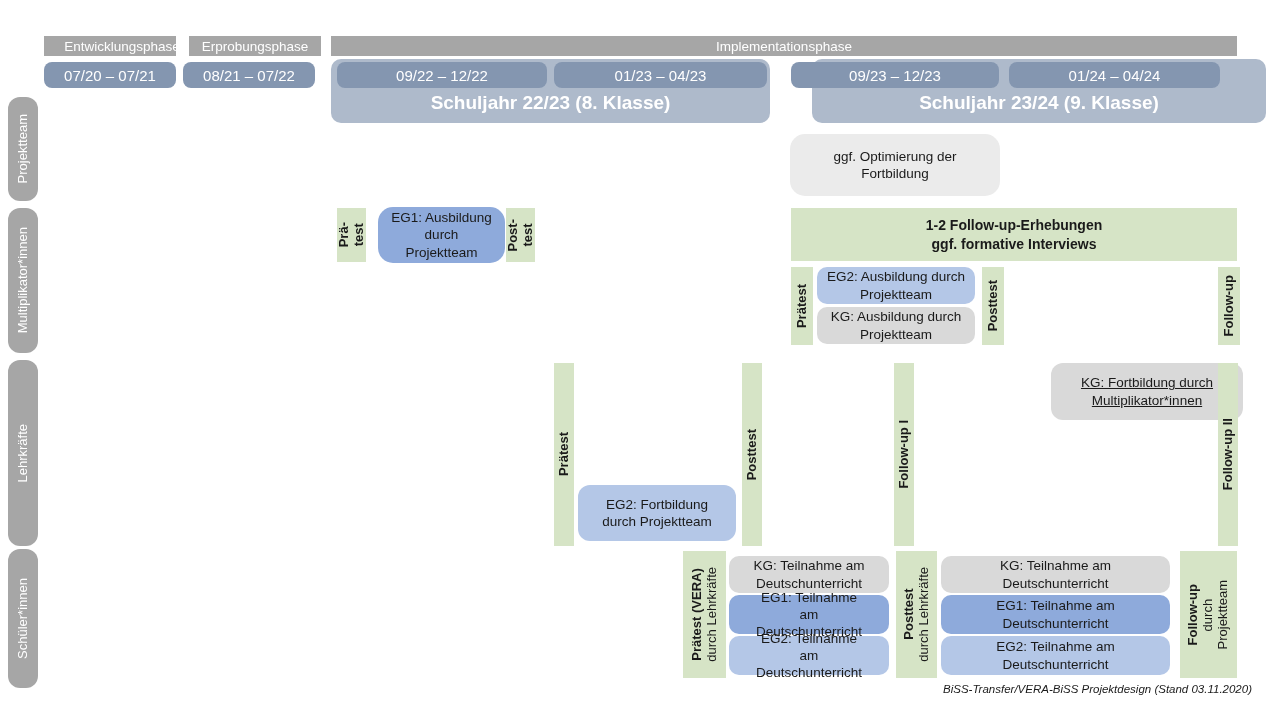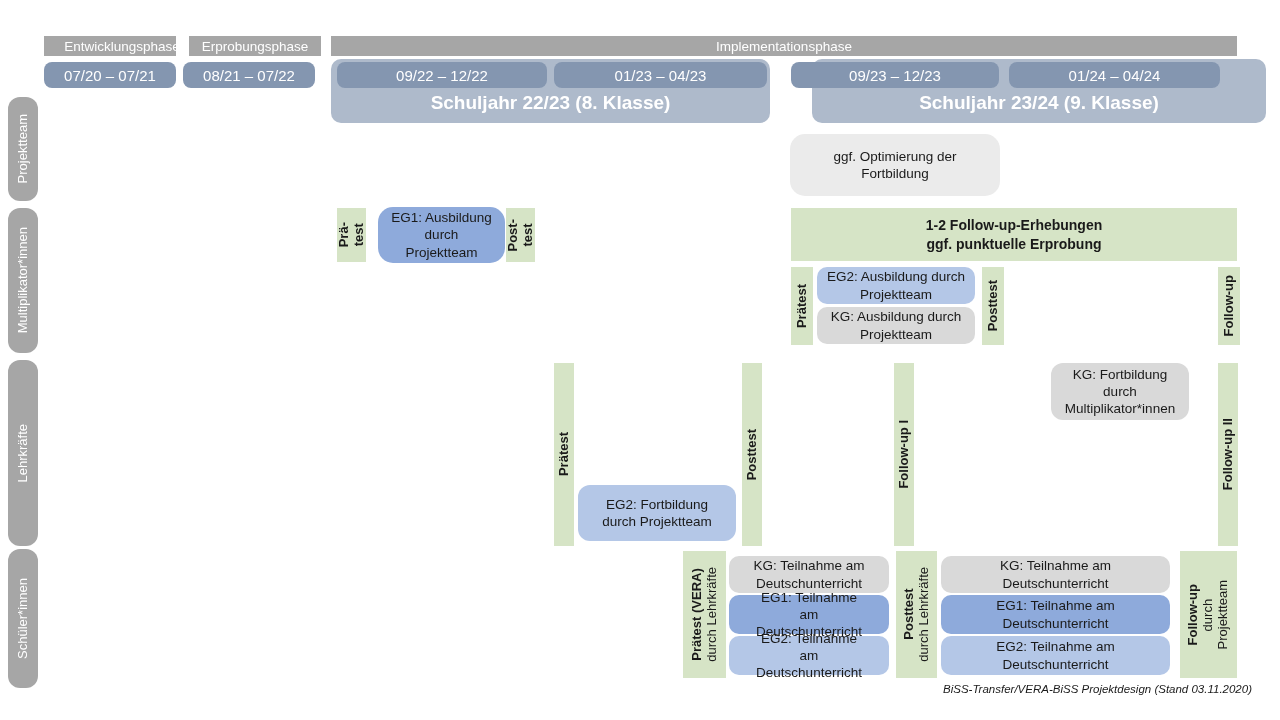--- a/index.html
+++ b/index.html
@@ -117,21 +117,21 @@
   </div>
   <div class="abs vbar" style="left:506px;top:208px;width:29px;height:54px;">
     <div class="vtext">
       <span>Post-</span>
       <span>test</span>
     </div>
   </div>
 
   <div class="abs greenbox" style="left:791px;top:208px;width:446px;height:53px;">
     <span>1-2 Follow-up-Erhebungen</span>
-    <span>ggf. punktuelle Erprobung</span>
+    <span>ggf. formative Interviews</span>
   </div>
 
   <div class="abs vbar" style="left:791px;top:267px;width:22px;height:78px;">
     <span class="vtext">Prätest</span>
   </div>
   <div class="abs box blue2" style="left:817px;top:267px;width:158px;height:37px;border-radius:10px;padding:2px 4px;">
     <span>EG2: Ausbildung durch Projektteam</span>
   </div>
   <div class="abs box gray" style="left:817px;top:307px;width:158px;height:37px;border-radius:10px;padding:2px 6px;">
     <span>KG: Ausbildung durch Projektteam</span>
@@ -148,21 +148,21 @@
   </div>
   <div class="abs box blue2" style="left:578px;top:485px;width:158px;height:56px;padding:11px 14px;">
     <span>EG2: Fortbildung durch Projektteam</span>
   </div>
   <div class="abs vbar" style="left:742px;top:363px;width:20px;height:183px;">
     <span class="vtext">Posttest</span>
   </div>
   <div class="abs vbar" style="left:894px;top:363px;width:20px;height:183px;">
     <span class="vtext">Follow-up I</span>
   </div>
-  <div class="abs box gray" style="left:1051px;top:363px;width:138px;height:57px;padding:2px 10px;">
+  <div class="abs box gray" style="left:1051px;top:363px;width:192px;height:57px;padding:2px 2px;text-decoration:underline;">
     <span>KG: Fortbildung durch Multiplikator*innen</span>
   </div>
   <div class="abs vbar" style="left:1218px;top:363px;width:20px;height:183px;">
     <span class="vtext">Follow-up II</span>
   </div>
 
   <div class="abs vbar" style="left:683px;top:551px;width:43px;height:127px;">
     <div class="vtext">
       <span>Prätest (VERA)</span>
       <span class="sub">durch Lehrkräfte</span>

